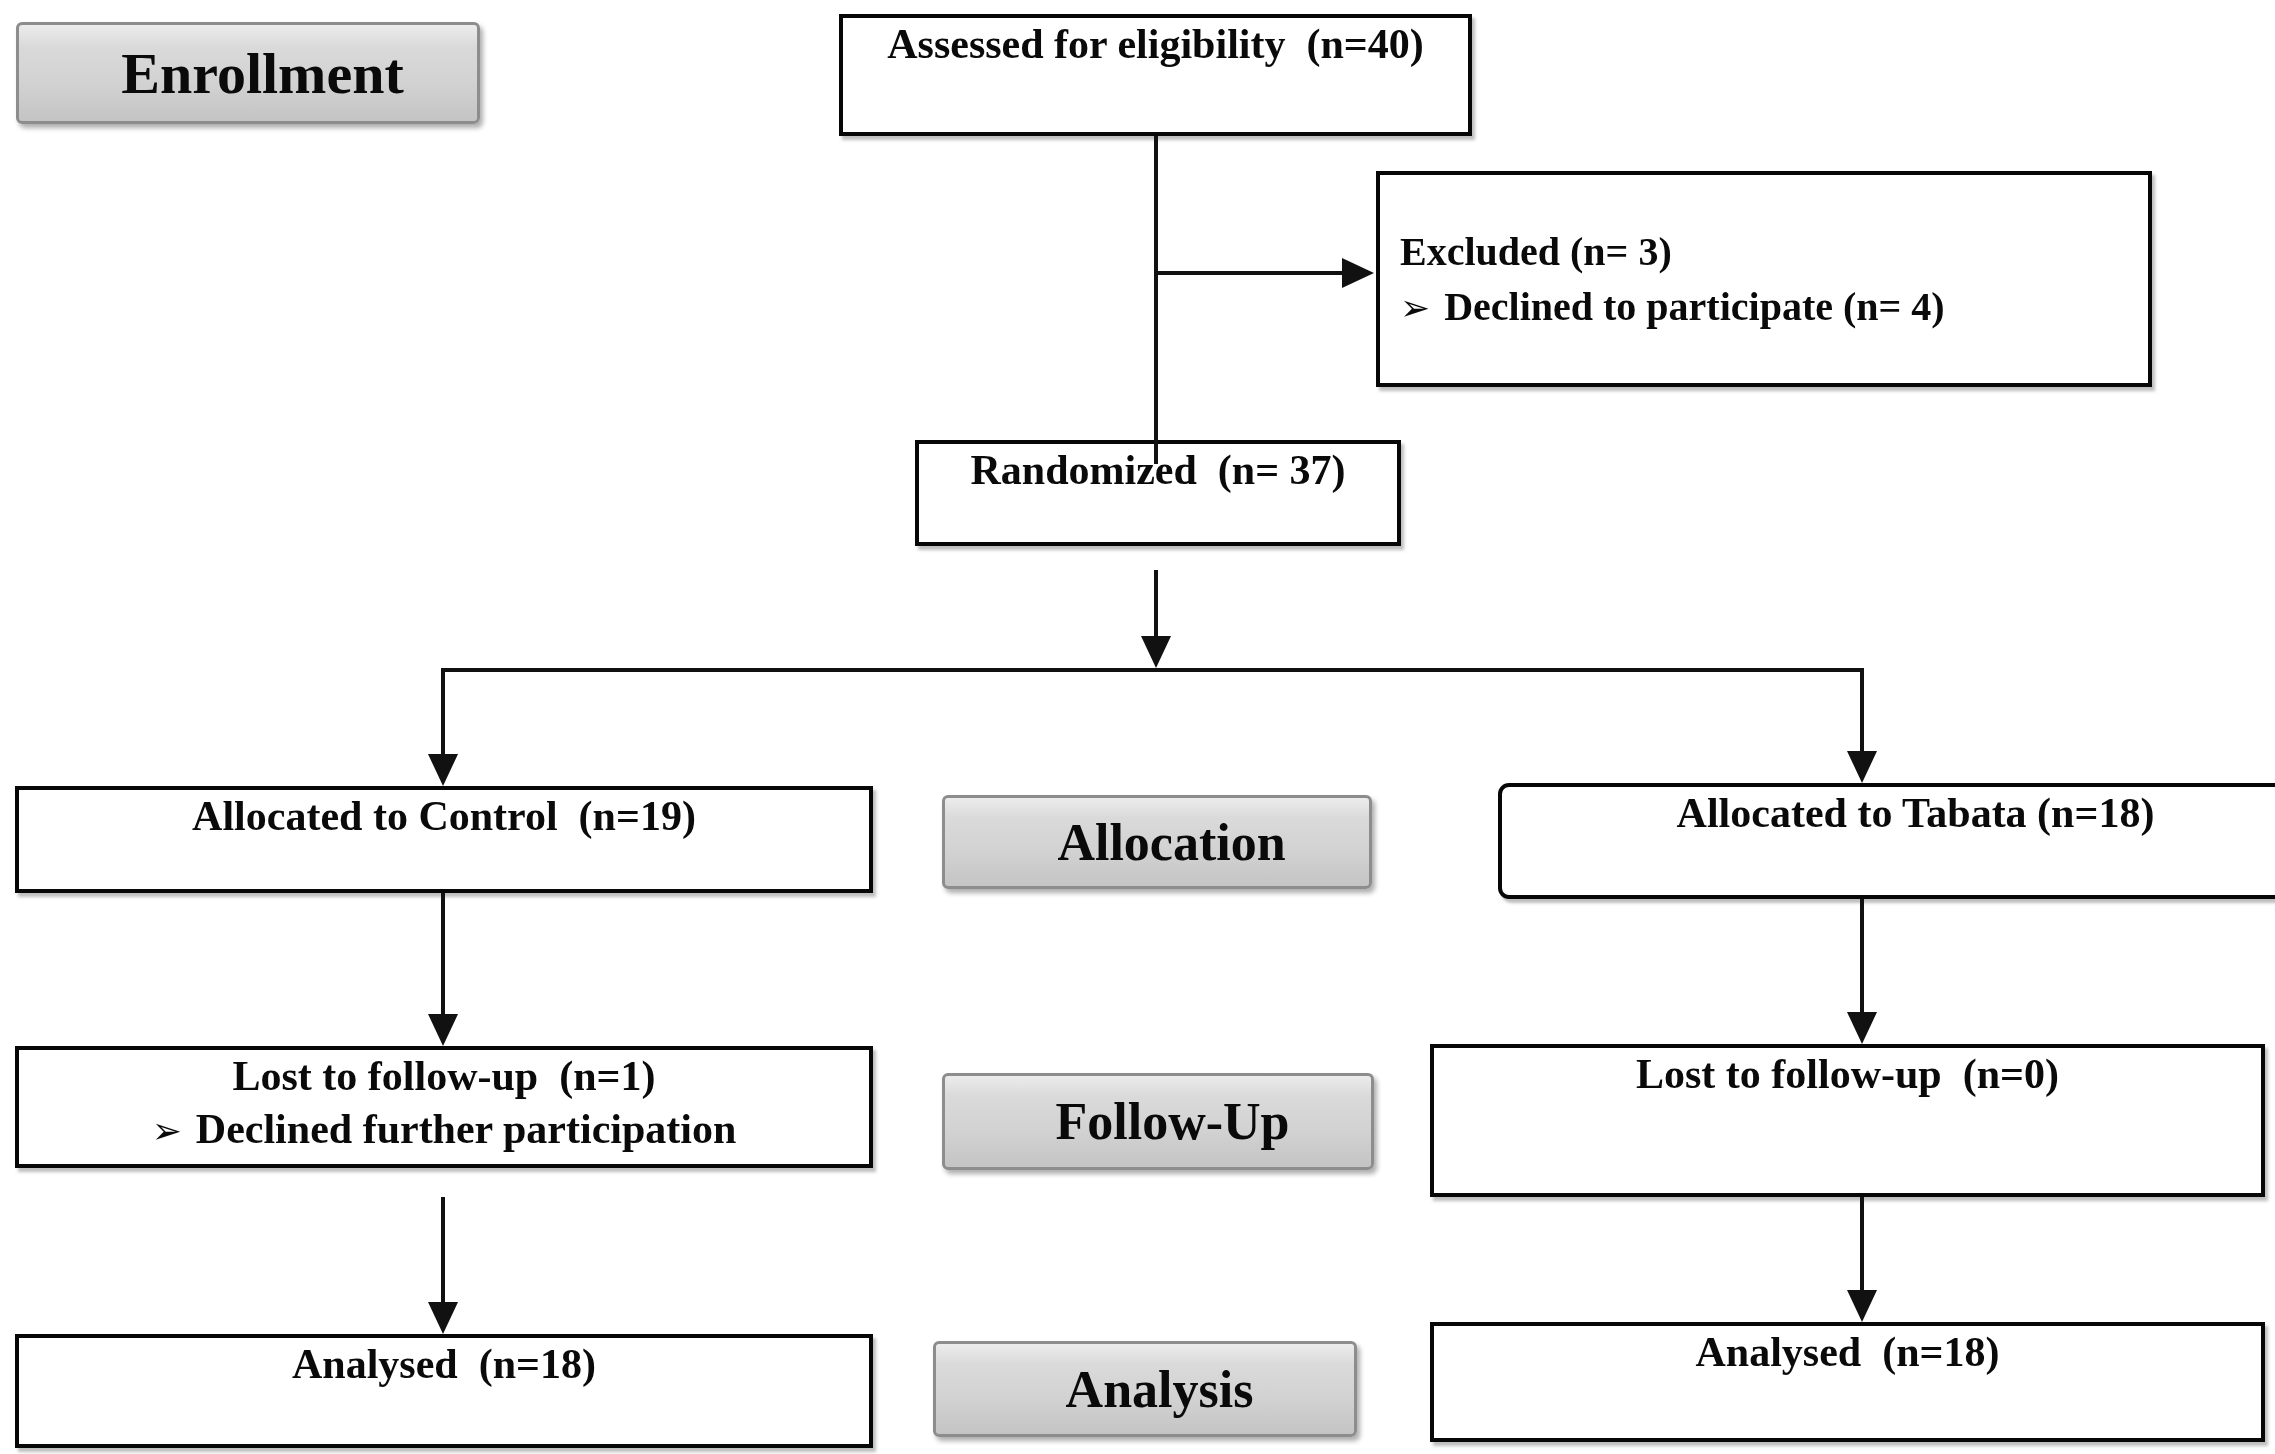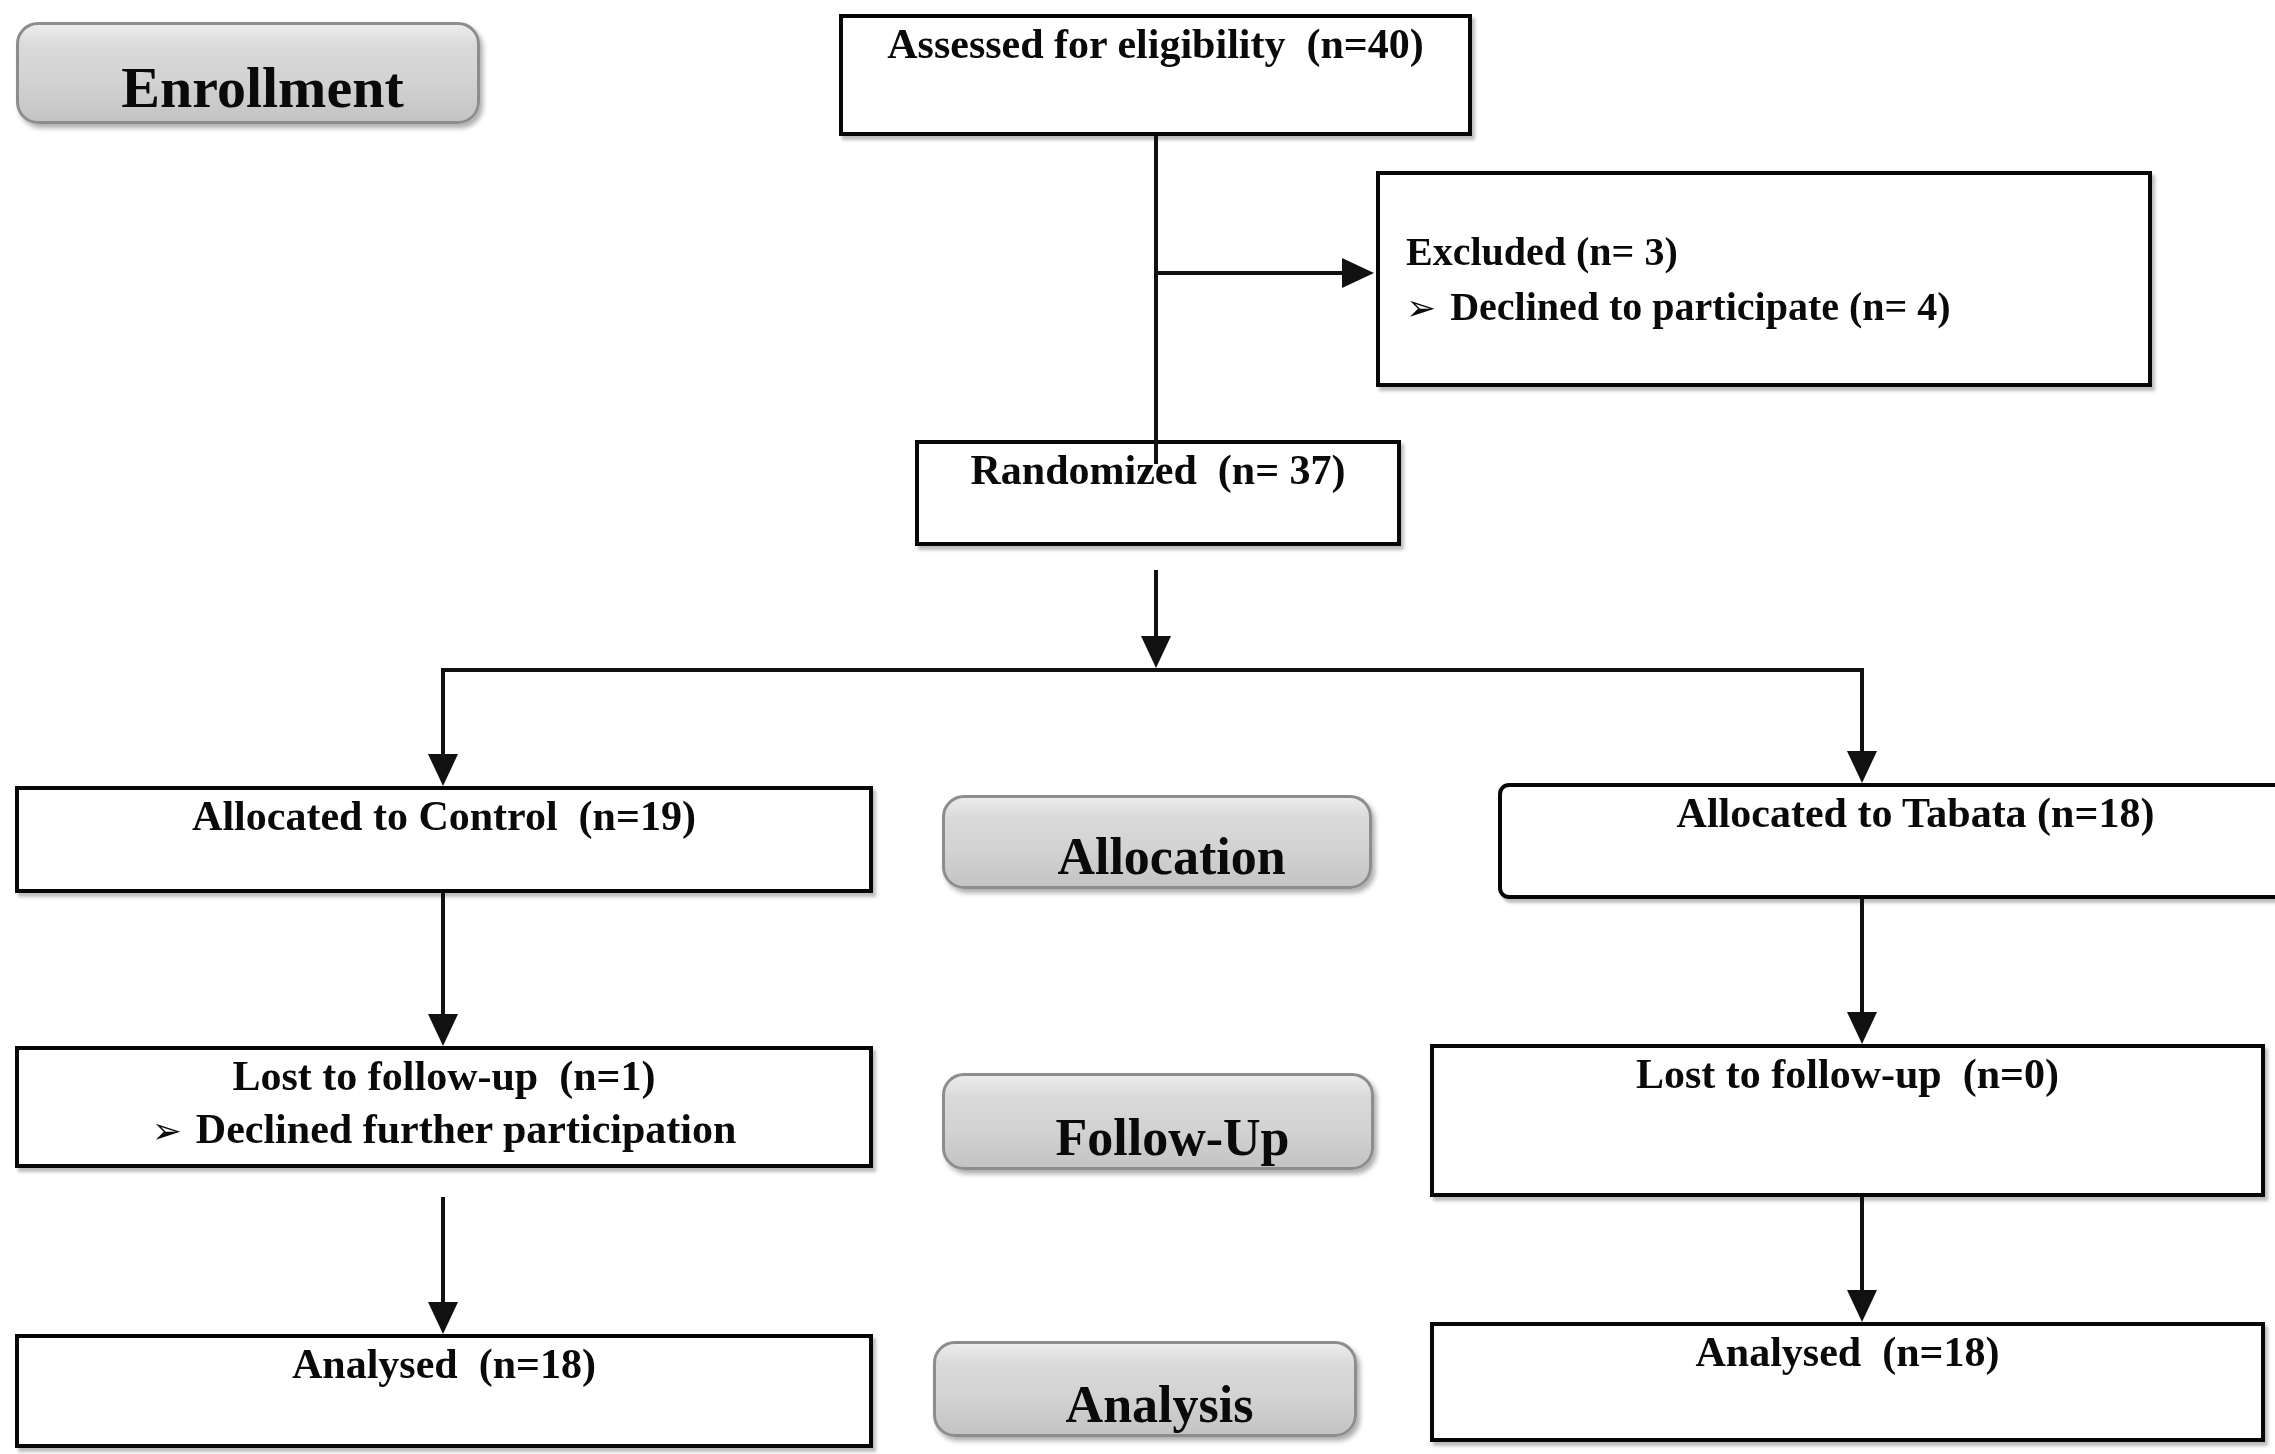--- a/index.html
+++ b/index.html
@@ -30,24 +30,24 @@
   }
   .box.left-align {
     align-items: flex-start;
     text-align: left;
     justify-content: center;
   }
   .badge {
     position: absolute;
     background: linear-gradient(180deg, #ececec 0%, #dadada 22%, #d2d2d2 60%, #c4c4c4 100%);
     border: 3px solid #8d8d8d;
-    border-radius: 22px;
+    border-radius: 6px;
     box-sizing: border-box;
     display: flex;
-    align-items: flex-end;
+    align-items: center;
     justify-content: center;
     font-weight: bold;
     font-size: 52px;
     box-shadow: 3px 4px 5px rgba(0,0,0,0.32);
     padding-left: 29px;
   }
   .vline { position: absolute; width: 4px; background: #111; }
   .hline { position: absolute; height: 4px; background: #111; }
   .arrow-down {
     position: absolute; width: 0; height: 0;
@@ -84,21 +84,21 @@
     <span>Allocation</span>
   </div>
   <div class="badge" style="left:933px; top:1341px; width:424px; height:96px;">
     <span>Analysis</span>
   </div>
 
   <div class="box" style="left:839px; top:14px; width:633px; height:122px;">
     <span>Assessed for eligibility  (n=40)</span>
   </div>
 
-  <div class="box left-align excluded-text" style="left:1376px; top:171px; width:776px; height:216px; padding-left:26px; padding-right:10px;">
+  <div class="box left-align excluded-text" style="left:1376px; top:171px; width:776px; height:216px; padding-left:20px; padding-right:10px;">
     <span>Excluded (n= 3)</span>
     <span class="bullet-line"><span class="bullet-glyph">➢</span><span>Declined to participate (n= 4)</span></span>
   </div>
 
   <div class="box" style="left:915px; top:440px; width:486px; height:106px;">
     <span>Randomized  (n= 37)</span>
   </div>
 
   <div class="box" style="left:15px; top:786px; width:858px; height:107px;">
     <span>Allocated to Control  (n=19)</span>

